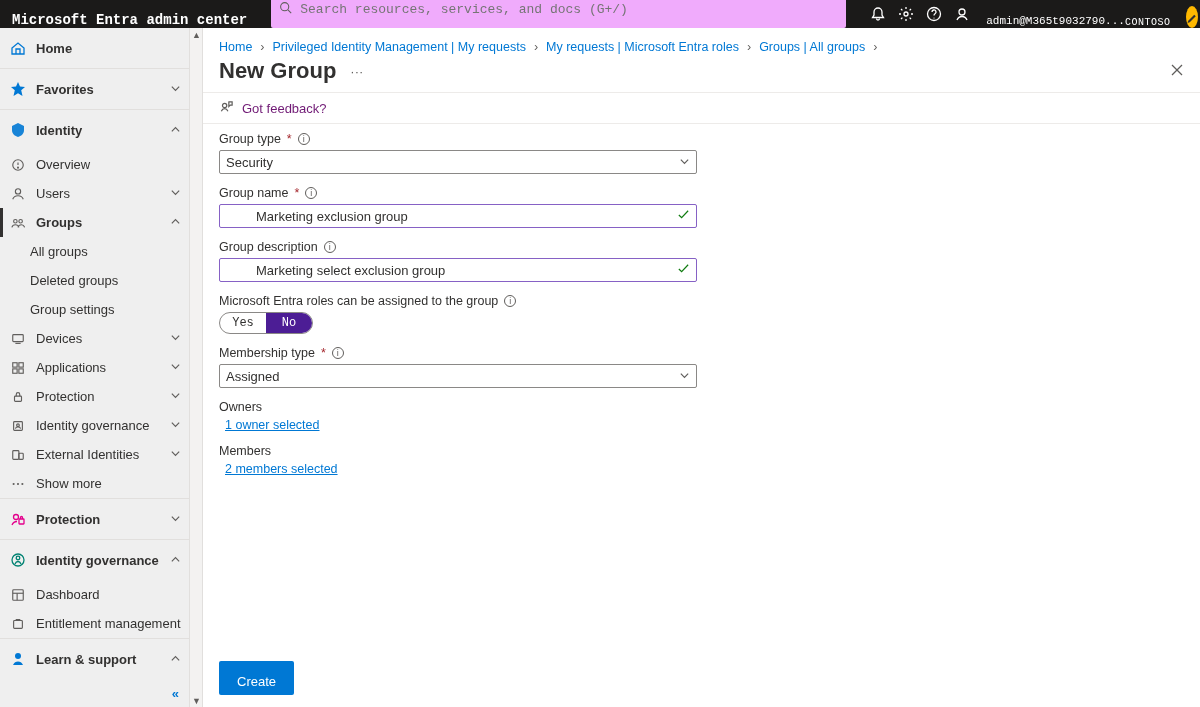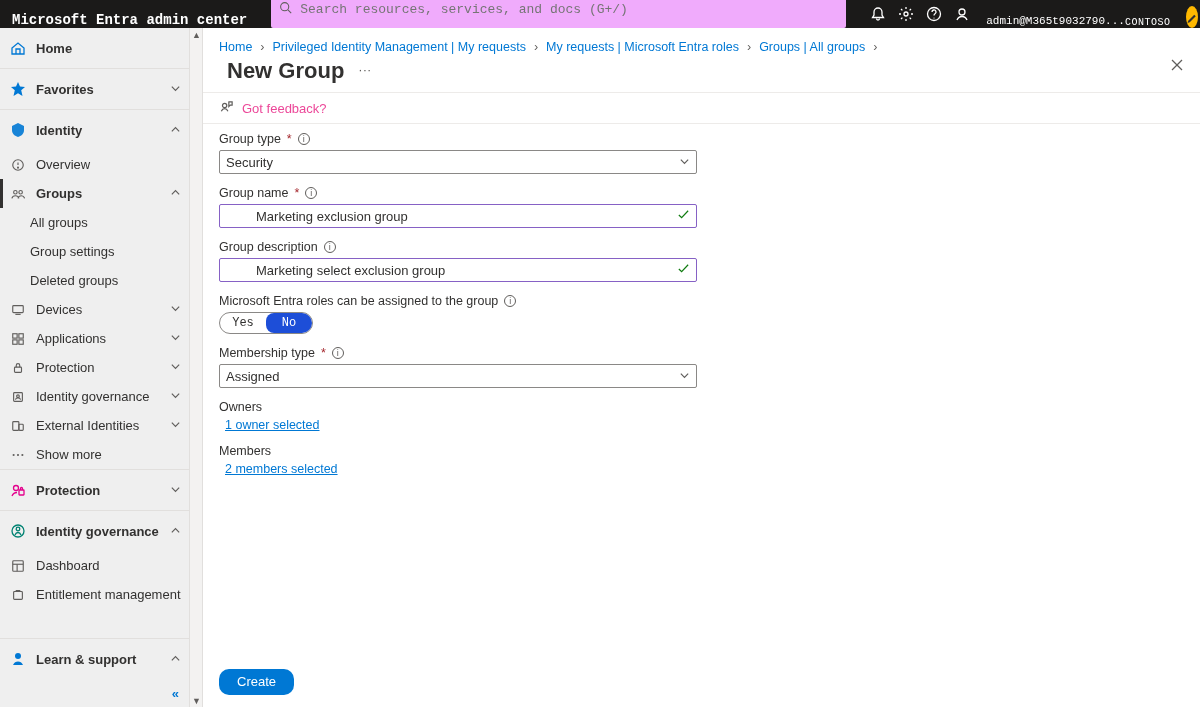--- a/index.html
+++ b/index.html
@@ -141,33 +141,33 @@
   .ic-learn { color:#0078d4; }
 
   
   .breadcrumb {
     display: flex; align-items: center; gap: 8px;
     padding: 12px 16px 2px 16px; font-size: 12.5px;
   }
   .breadcrumb a { color: var(--link); text-decoration: none; cursor: pointer; }
   .breadcrumb .sep { color: #605e5c; }
   .page-header {
-    display: flex; align-items: flex-start; gap: 10px;
-    padding: 2px 16px 8px 24px;
+    display: flex; align-items: center; gap: 10px;
+    padding: 2px 16px 8px 16px;
   }
   .page-header h1 { margin: 0; font-size: 22px; font-weight: 600; }
   .page-header .more { color:#605e5c; cursor:pointer; padding:4px;}
   .page-header .flex { flex:1; }
   .page-header .close { cursor:pointer; color:#605e5c; }
   .page-header .close svg { width:14px; height:14px; }
 
   .toolbar {
     border-top:1px solid #edebe9; border-bottom:1px solid #edebe9;
     padding: 6px 16px; display:flex; align-items:center; gap:8px;
-    color:#ec4899; margin: 0 0 8px 0;
+    color:#701a75; margin: 0 0 8px 0;
   }
   .toolbar .fb-icon { color:#605e5c; }
   .toolbar .fb-icon svg{ width:15px; height:15px;}
   .toolbar span { cursor:pointer; }
 
   .form-area { padding: 0 16px 4px 16px; overflow:auto; flex:1;}
   .field { margin-bottom: 12px; }
   .field-label { font-size: 12.5px; margin-bottom: 4px; display:flex; align-items:center; gap:6px;}
   .field-label .req { color:#a4262c; }
   .info-icon { width:12px; height:12px; border:1px solid #605e5c; border-radius:50%;
@@ -182,30 +182,30 @@
   .select-box .dd-chev svg{ width:11px; height:11px;}
   .text-box.valid { border-color: var(--focus-purple); padding-left: 36px; }
   .text-box .check { color:#107c10; }
   .text-box .check svg{ width:13px; height:13px;}
 
   .toggle {
     width: 94px; height: 22px; border:1px solid var(--border); border-radius: 11px;
     display:flex; overflow:hidden; font-size:12px;
   }
   .toggle .opt { flex:1; display:flex; align-items:center; justify-content:center; cursor:pointer;font-family:Liberation Mono, monospace;}
-  .toggle .opt.selected { background:#1d4ed8; color:#fff;border-radius:8px; }
+  .toggle .opt.selected { background:#4c1d95; color:#fff; }
 
   .link-value { color: var(--link); cursor:pointer; font-size:12.5px; padding-left:6px;text-decoration:underline;}
 
   .footer-bar {
     padding: 8px 16px 12px 16px;
   }
   .create-btn {
     background: var(--btn-blue); color:#fff; border:none;
-    padding: 5px 18px 6px; border-radius:10px; font-size:13px; cursor:pointer;
+    padding: 13px 18px 6px; border-radius:2px; font-size:13px; cursor:pointer;
   }
 
   svg { stroke-width: 1.3; }
 </style>
 </head>
 <body>
 
 <div class="topbar">
   <div class="brand">Microsoft Entra admin center</div>
   <div class="spacer-left"></div>
@@ -296,41 +296,53 @@
     <div class="nav-subitem">
       <span class="nav-icon">
           <svg viewBox="0 0 16 16" fill="none" stroke="currentColor">
             <circle cx="8" cy="8" r="6"></circle>
             <line x1="8" y1="5" x2="8" y2="8"></line>
             <circle cx="8" cy="11" r=".5" fill="currentColor"></circle>
           </svg>
         </span>
       <span class="label">Overview</span>
     </div>
+    <div class="nav-subitem">
+      <span class="nav-icon">
+          <svg viewBox="0 0 16 16" fill="none" stroke="currentColor">
+            <circle cx="8" cy="5" r="3"></circle>
+            <path d="M2 14c1-3 4-4 6-4s5 1 6 4"></path>
+          </svg>
+        </span>
+      <span class="label">Users</span>
+      <span class="chev"><svg viewBox="0 0 12 12" fill="none" stroke="currentColor">
+            <path d="M2 4l4 4 4-4"></path>
+          </svg></span>
+    </div>
     <div class="nav-subitem active">
       <span class="nav-icon">
           <svg viewBox="0 0 16 16" fill="none" stroke="currentColor">
             <circle cx="5" cy="6" r="2"></circle>
             <circle cx="11" cy="6" r="2"></circle>
             <path d="M1 13c.5-2 2-3 4-3s3.5 1 4 3M8 13c.5-2 2-3 4-3s3 1 3.5 3"></path>
           </svg>
         </span>
       <span class="label">Groups</span>
       <span class="chev"><svg viewBox="0 0 12 12" fill="none" stroke="currentColor">
             <path d="M2 8l4-4 4 4"></path>
           </svg></span>
     </div>
     <div class="nav-subsubitem">
       <span class="label">All groups</span>
     </div>
     <div class="nav-subsubitem">
+      <span class="label">Deleted groups</span>
+    </div>
+    <div class="nav-subsubitem">
       <span class="label">Group settings</span>
-    </div>
-    <div class="nav-subsubitem">
-      <span class="label">Deleted groups</span>
     </div>
     <div class="nav-subitem">
       <span class="nav-icon">
           <svg viewBox="0 0 16 16" fill="none" stroke="currentColor">
             <rect x="2" y="3" width="12" height="8" rx="1"></rect>
             <line x1="5" y1="13" x2="11" y2="13"></line>
           </svg>
         </span>
       <span class="label">Devices</span>
       <span class="chev"><svg viewBox="0 0 12 12" fill="none" stroke="currentColor">

